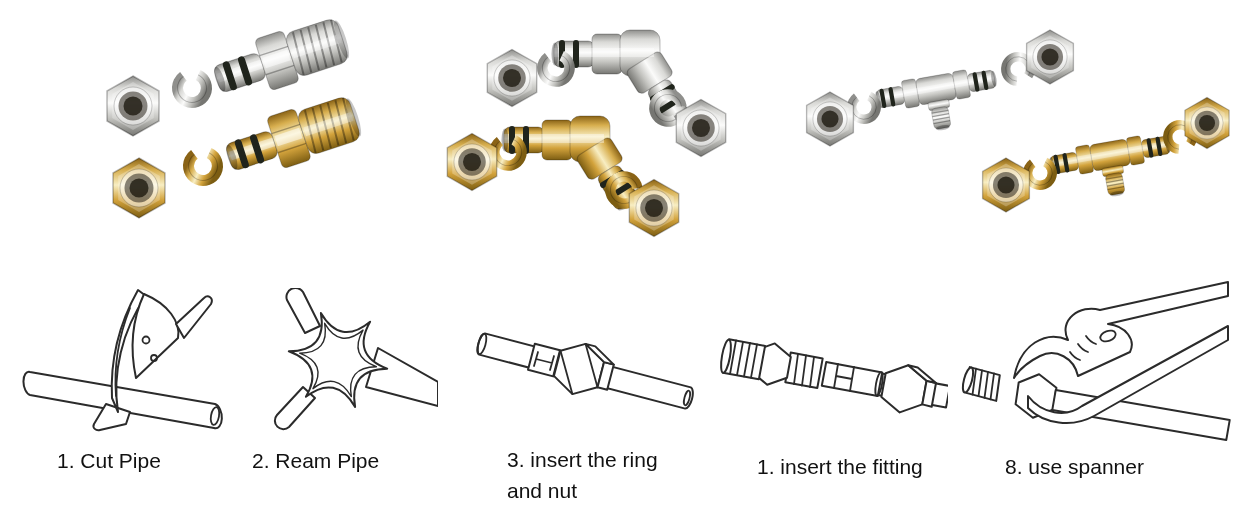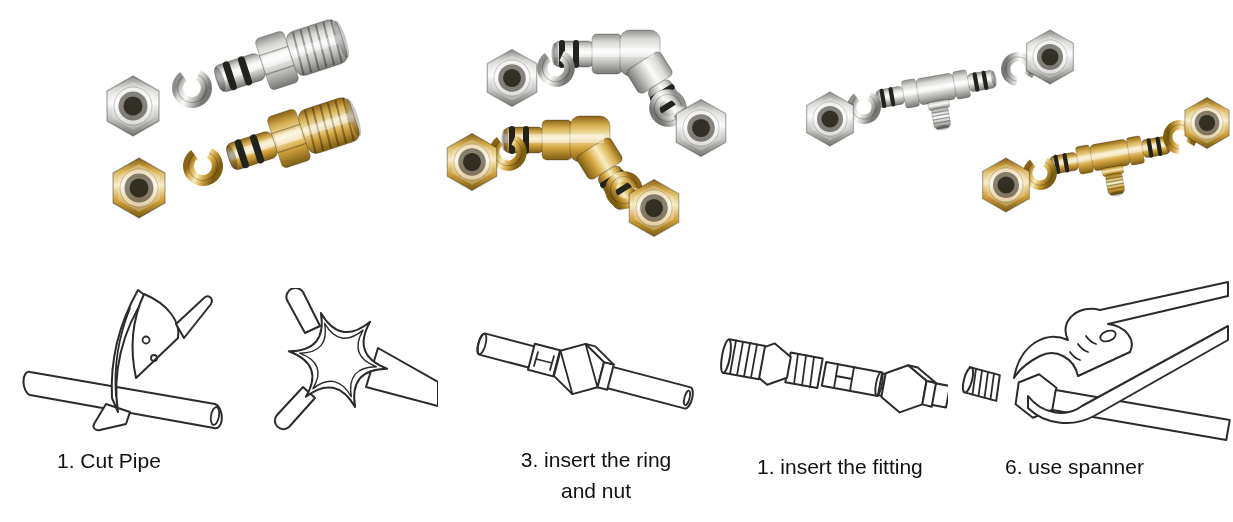--- a/index.html
+++ b/index.html
@@ -1,20 +1,19 @@
 <!DOCTYPE html>
 <html style="--background: #ffffff; --line_art: #2b2b2b; --text: #111111; --brass_mid: #c9973a; --brass_highlight: #f8eec3; --brass_shadow: #7c5d12; --nickel_mid: #c6c6c6; --nickel_highlight: #fbfbfa; --nickel_shadow: #767672; --o_ring: #20241c;"><head>
 <meta charset="utf-8">
 <style>
   html,body{margin:0;padding:0;background:var(--background,#fff);}
   .canvas{
     position:relative;width:1233px;height:522px;overflow:hidden;
     background:var(--background,#fff);
     font-family:"Liberation Sans", sans-serif;
-    text-align:center;
   }
   .product,.step-art{position:absolute;margin:0;padding:0;}
   .caption{
     position:absolute;font-size:21px;line-height:31px;color:var(--text,#111);
     white-space:nowrap;
   }
   .caption.wrap{white-space:normal;}
   .ln{fill:#fff;stroke:var(--line_art,#2b2b2b);stroke-width:2;stroke-linejoin:round;stroke-linecap:round;}
   .lnn{fill:none;stroke:var(--line_art,#2b2b2b);stroke-width:1.8;stroke-linejoin:round;stroke-linecap:round;}
   svg{display:block;}
@@ -213,17 +212,18 @@
       <path class="ln" d="M74.9,139.8 L57.6,126.2 L60.7,104.5 L81.1,96.2 L98.4,109.8 L95.3,131.5 Z"></path>
       <path class="ln" d="M97.7,112.1 L271.7,142.1 L268.3,161.9 L94.3,131.9 Z"></path>
       <path class="ln" d="M70,118 C84,136 108,140 124,128 L270,48 L270,62 L136,138 C114,150 86,146 70,130 Z"></path>
       <path class="ln" d="M56,100 C62,66 88,52 110,62 C100,42 122,26 142,32 L270,4 L270,18 L150,46 C168,48 178,62 172,74 L120,98 C116,80 98,70 82,78 C70,84 62,90 56,100 Z"></path>
       <path class="lnn" d="M112,74 q4,6 10,8 M120,66 q4,6 10,8 M128,58 q4,6 10,8"></path>
       <ellipse class="lnn" cx="0" cy="0" rx="8" ry="5" transform="translate(150,58) rotate(-20)"></ellipse>
     </svg>
   </figure>
 
   <div class="caption" style="left:57px;top:445px">1. Cut Pipe</div>
+  <div class="caption" style="left:252px;top:445px">2. Ream Pipe</div>
   <div class="caption wrap" style="left:507px;top:444px;width:178px">3. insert the ring and nut</div>
   <div class="caption" style="left:757px;top:451px">1. insert the fitting</div>
-  <div class="caption" style="left:1005px;top:451px">6. use spanner</div>
+  <div class="caption" style="left:1005px;top:451px">8. use spanner</div>
 
 </div>
 
 </body></html>

